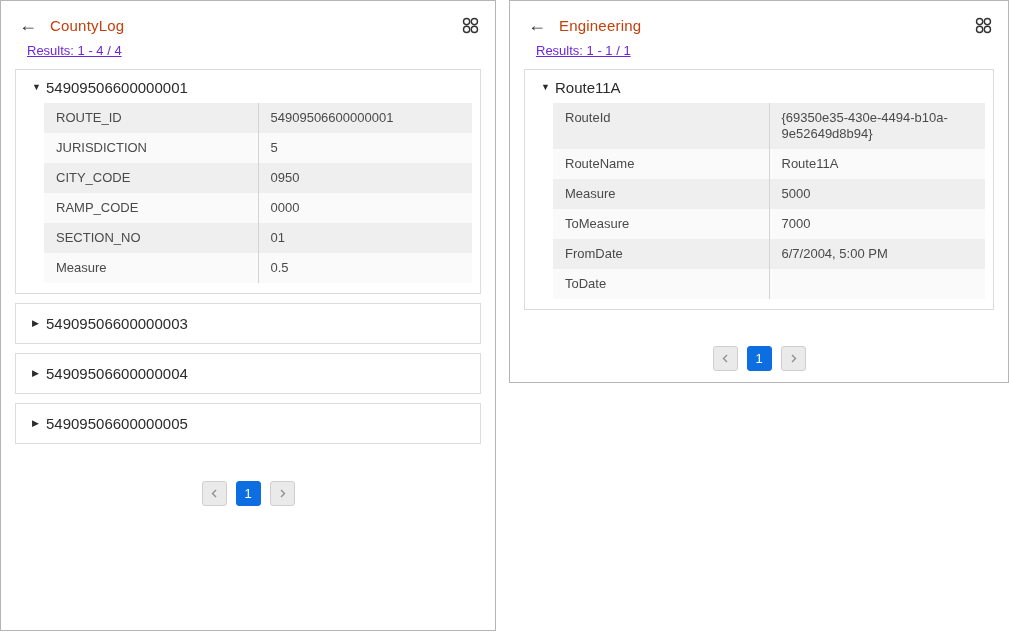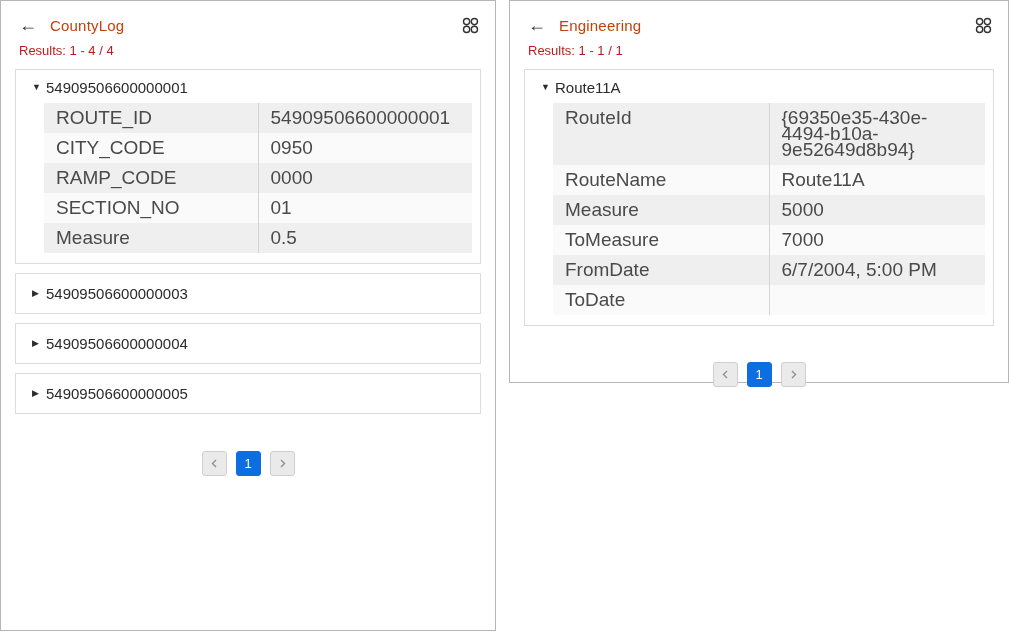--- a/index.html
+++ b/index.html
@@ -10,31 +10,31 @@
   .panel { position:absolute; top:0; background:#fff; border:1px solid #b5b5b5; }
   #panel-left  { left:0;     width:496px; height:631px; }
   #panel-right { left:509px; width:500px; height:383px; }
 
   .panel-header { display:flex; align-items:center; padding:15px 16px 0 18px; }
   .back-button { background:none; border:none; cursor:pointer; font:inherit;
     font-size:18px; color:#323232; line-height:18px; margin-right:13px; padding:0; }
   .panel-title { font-size:15px; color:#c2410c; letter-spacing:.2px; }
   .grid-button { margin-left:auto; background:none; border:none; padding:0; cursor:pointer;
     display:flex; align-items:center; }
-  .results { padding:9px 18px 11px; font-size:13px; color:#b91c1c; }
+  .results { padding:9px 26px 11px; font-size:13px; color:#6d28d9;text-decoration:underline; }
 
   .cards { padding:0 14px; }
   .card { border:1px solid #dcdcdc; background:#fff; margin-bottom:9px; }
   .card-header { display:flex; align-items:center; padding:9px 16px 7px; font-size:15px;
     color:#2b2b2b; cursor:pointer; }
   .card.collapsed .card-header { padding:11px 16px; }
   .caret { font-size:9px; color:#2b2b2b; width:14px; flex:0 0 14px; line-height:1; }
 
   .attr-table { width:calc(100% - 36px); margin:0 8px 10px 28px; border-collapse:collapse;
-    table-layout:fixed; font-size:19px; color:#4a4a4a; }
+    table-layout:fixed; font-size:13px; color:#4a4a4a; }
   .attr-table td { padding:7px 12px; line-height:16px; vertical-align:top;
     overflow-wrap:break-word; }
   td.attr-name { width:50%; border-right:1px solid #d4d4d4; }
   .attr-table tr:nth-child(odd)  { background:#efefef; }
   .attr-table tr:nth-child(even) { background:#fafafa; }
 
   .pagination { display:flex; justify-content:center; align-items:center; gap:9px; }
   #panel-left  .pagination { margin-top:37px; }
   #panel-right .pagination { margin-top:36px; }
   .page-btn { width:25px; height:25px; border-radius:3px; display:flex; align-items:center;
@@ -74,20 +74,24 @@
         <span class="caret">▼</span>
         <span>54909506600000001</span>
       </div>
       <table class="attr-table">
         <tbody>
           <tr>
             <td class="attr-name">ROUTE_ID</td>
             <td class="attr-value">54909506600000001</td>
           </tr>
           <tr>
+            <td class="attr-name">JURISDICTION</td>
+            <td class="attr-value">5</td>
+          </tr>
+          <tr>
             <td class="attr-name">CITY_CODE</td>
             <td class="attr-value">0950</td>
           </tr>
           <tr>
             <td class="attr-name">RAMP_CODE</td>
             <td class="attr-value">0000</td>
           </tr>
           <tr>
             <td class="attr-name">SECTION_NO</td>
             <td class="attr-value">01</td>

